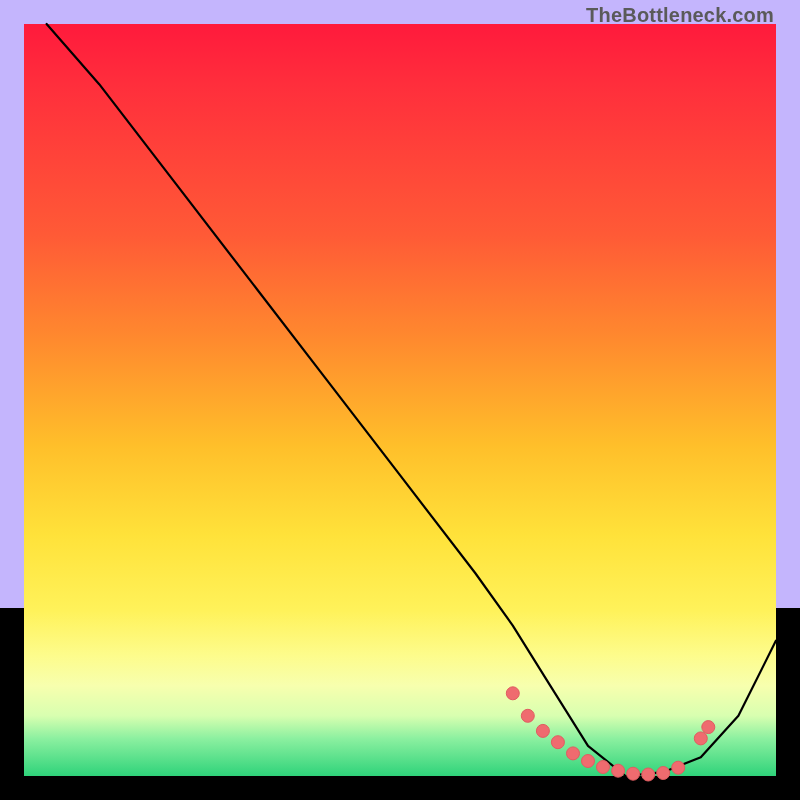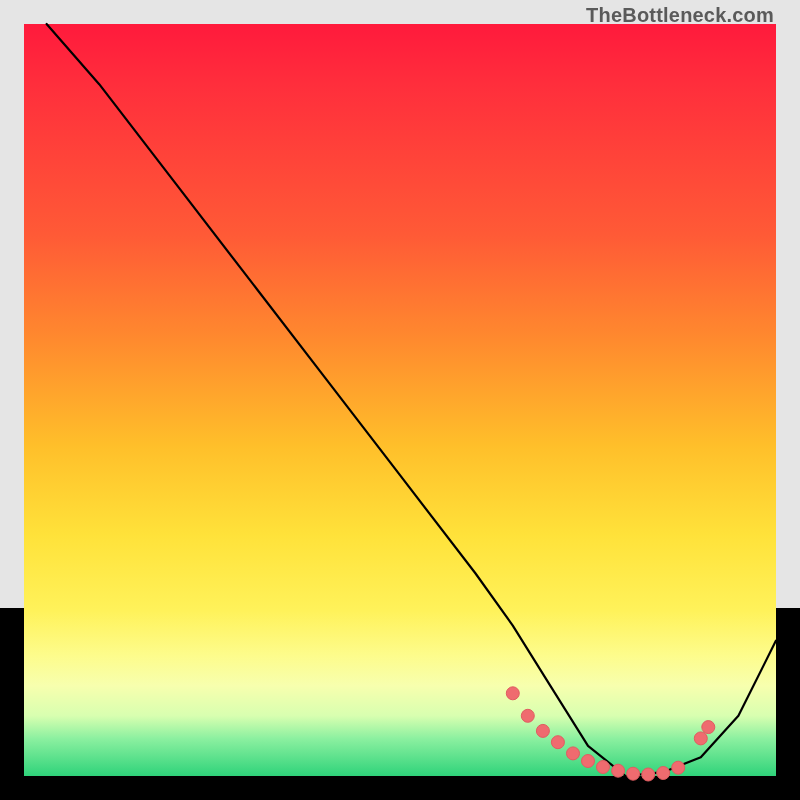--- a/index.html
+++ b/index.html
@@ -8,21 +8,21 @@
     width: 800px;
     height: 800px;
     background: #000;
     overflow: hidden;
     font-family: Arial, Helvetica, sans-serif;
   }
   .frame {
     position: relative;
     width: 800px;
     height: 608px;
-    background: #e5e5e5;
+    background: #c4b5fd;
   }
   .plot {
     position: absolute;
     left: 24px;
     top: 24px;
     width: 752px;
     height: 752px;
     
     background: linear-gradient(
       to bottom,

